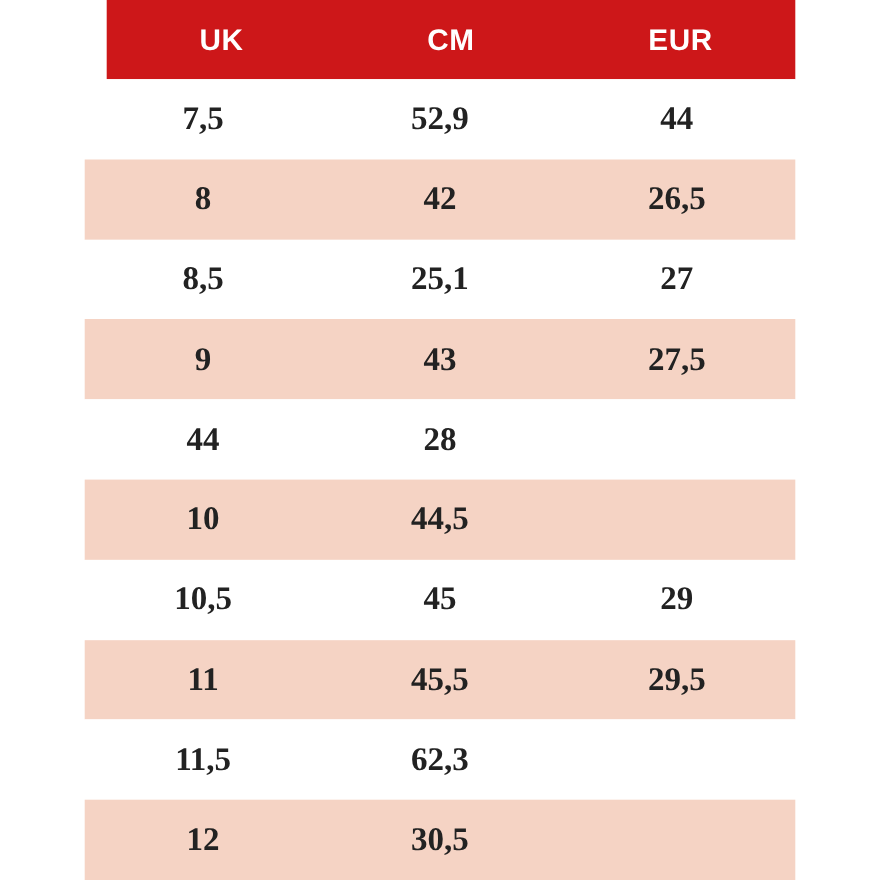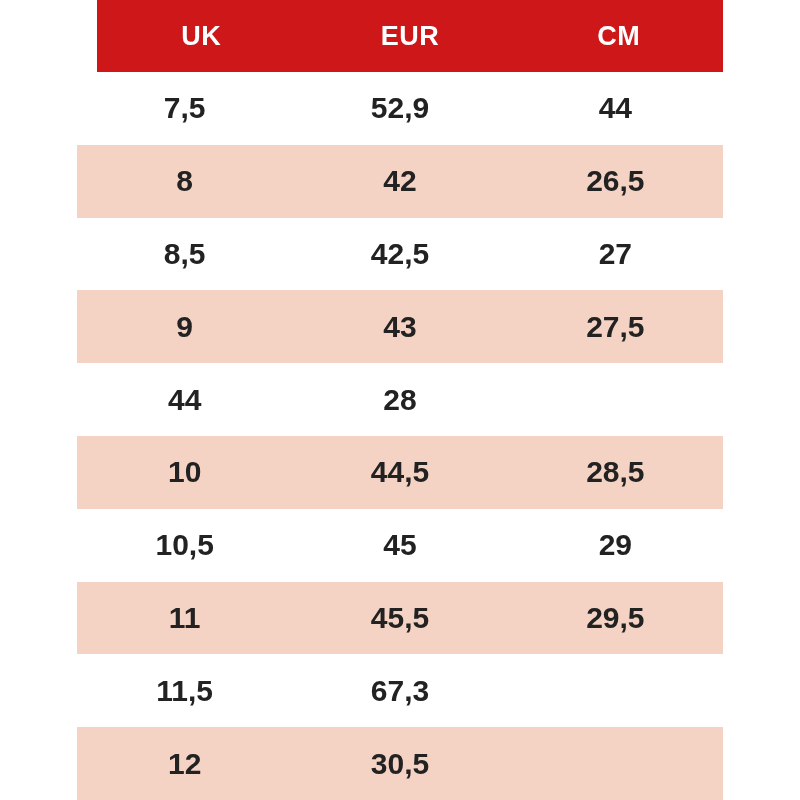--- a/index.html
+++ b/index.html
@@ -55,73 +55,73 @@
     align-items: center;
   }
   .row:nth-child(even) {
     background: var(--row-alt-bg);
   }
   .cell {
     text-align: center;
     color: var(--body-text);
     font-size: 30px;
     font-weight: 700;
+    font-family: Liberation Serif, serif;
   }
 </style>
 </head>
 <body>
 
 <div class="size-table">
   <div class="header-row">
     <div class="header-cell">UK</div>
+    <div class="header-cell">CM</div>
     <div class="header-cell">EUR</div>
-    <div class="header-cell">CM</div>
   </div>
   <div class="table-body">
       <div class="row">
         <div class="cell">7,5</div>
         <div class="cell">52,9</div>
         <div class="cell">44</div>
       </div>
       <div class="row">
         <div class="cell">8</div>
         <div class="cell">42</div>
         <div class="cell">26,5</div>
       </div>
       <div class="row">
         <div class="cell">8,5</div>
-        <div class="cell">42,5</div>
+        <div class="cell">25,1</div>
         <div class="cell">27</div>
       </div>
       <div class="row">
         <div class="cell">9</div>
         <div class="cell">43</div>
         <div class="cell">27,5</div>
       </div>
       <div class="row">
         <div class="cell">44</div>
         <div class="cell">28</div>
       </div>
       <div class="row">
         <div class="cell">10</div>
         <div class="cell">44,5</div>
-        <div class="cell">28,5</div>
       </div>
       <div class="row">
         <div class="cell">10,5</div>
         <div class="cell">45</div>
         <div class="cell">29</div>
       </div>
       <div class="row">
         <div class="cell">11</div>
         <div class="cell">45,5</div>
         <div class="cell">29,5</div>
       </div>
       <div class="row">
         <div class="cell">11,5</div>
-        <div class="cell">67,3</div>
+        <div class="cell">62,3</div>
       </div>
       <div class="row">
         <div class="cell">12</div>
         <div class="cell">30,5</div>
       </div>
     </div>
 </div>
 
 </body></html>

